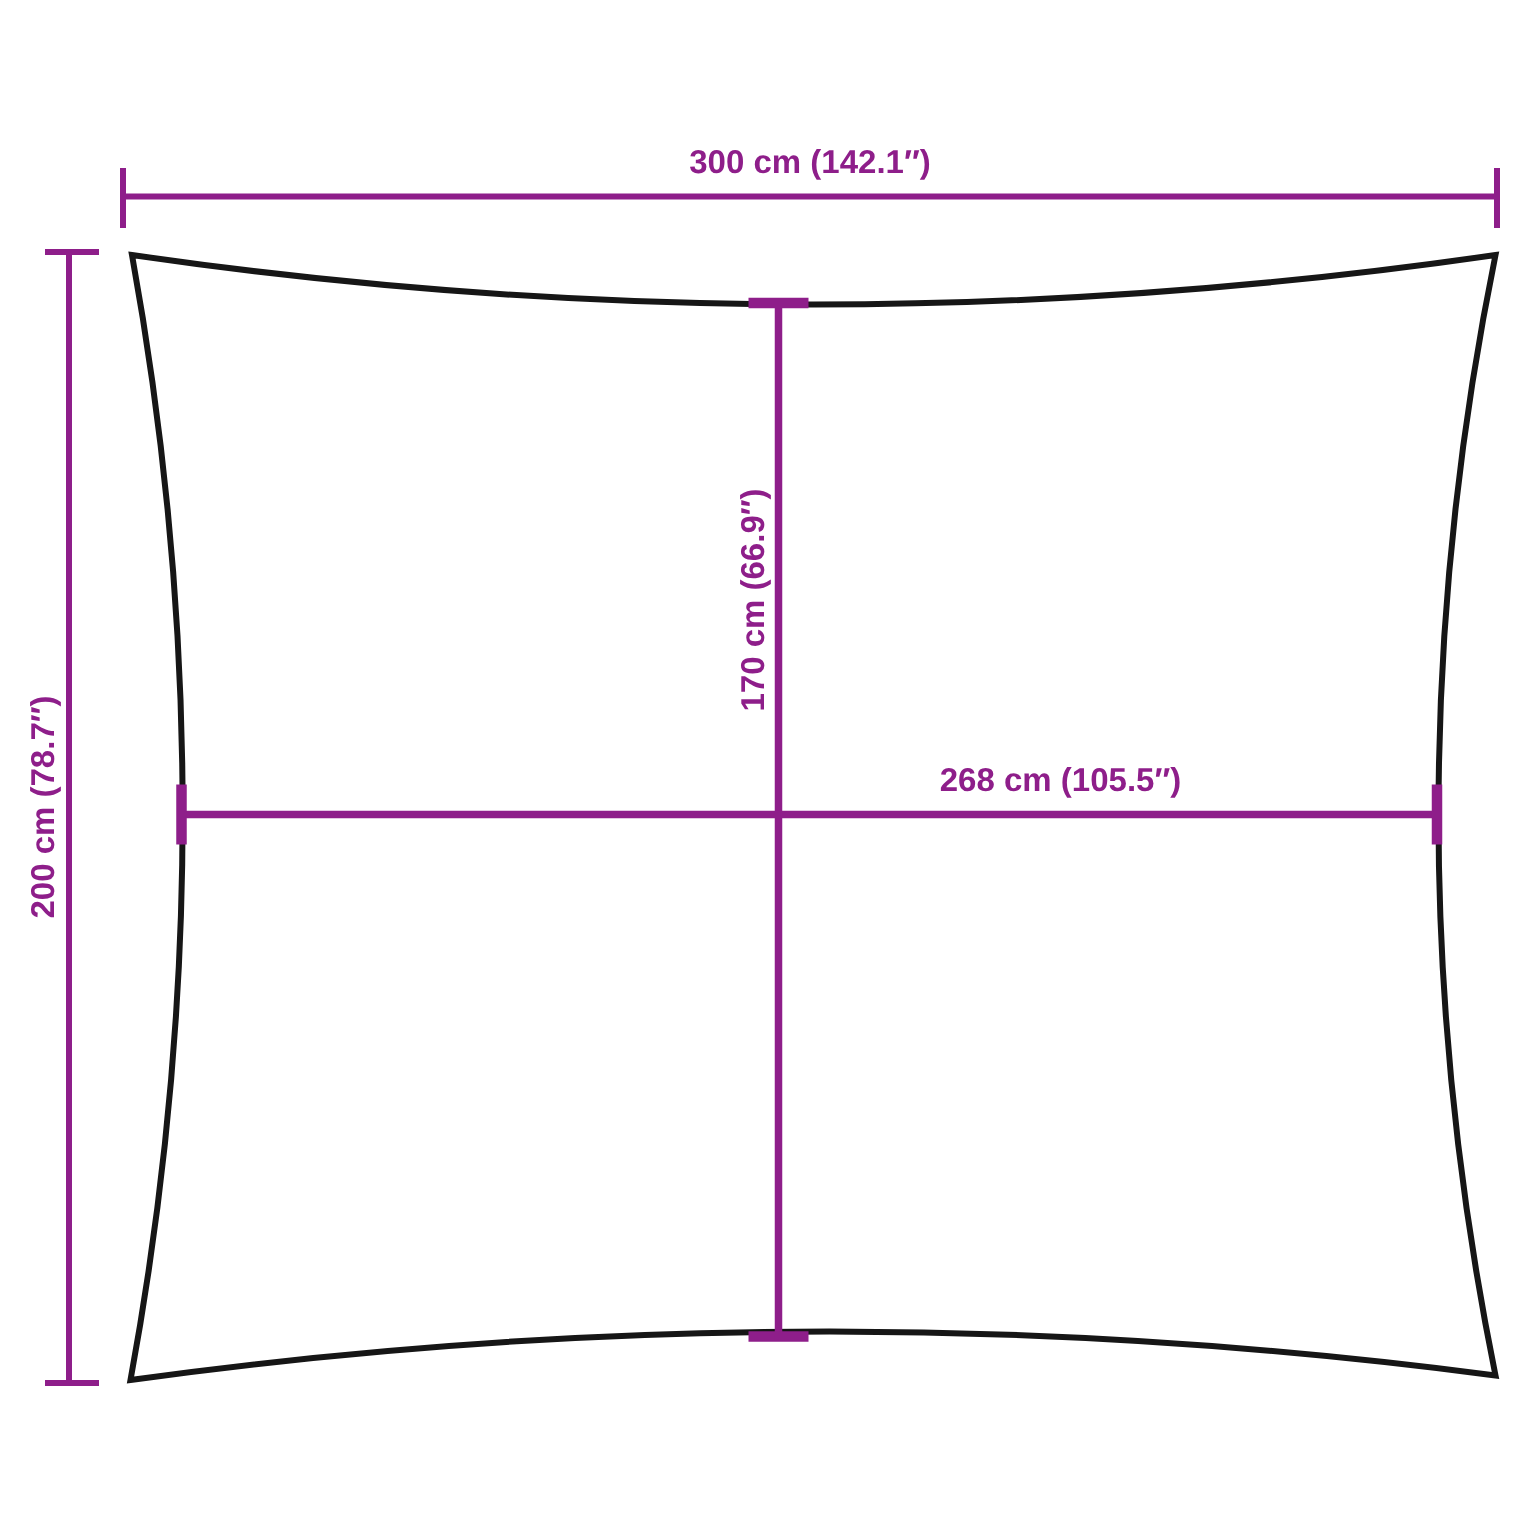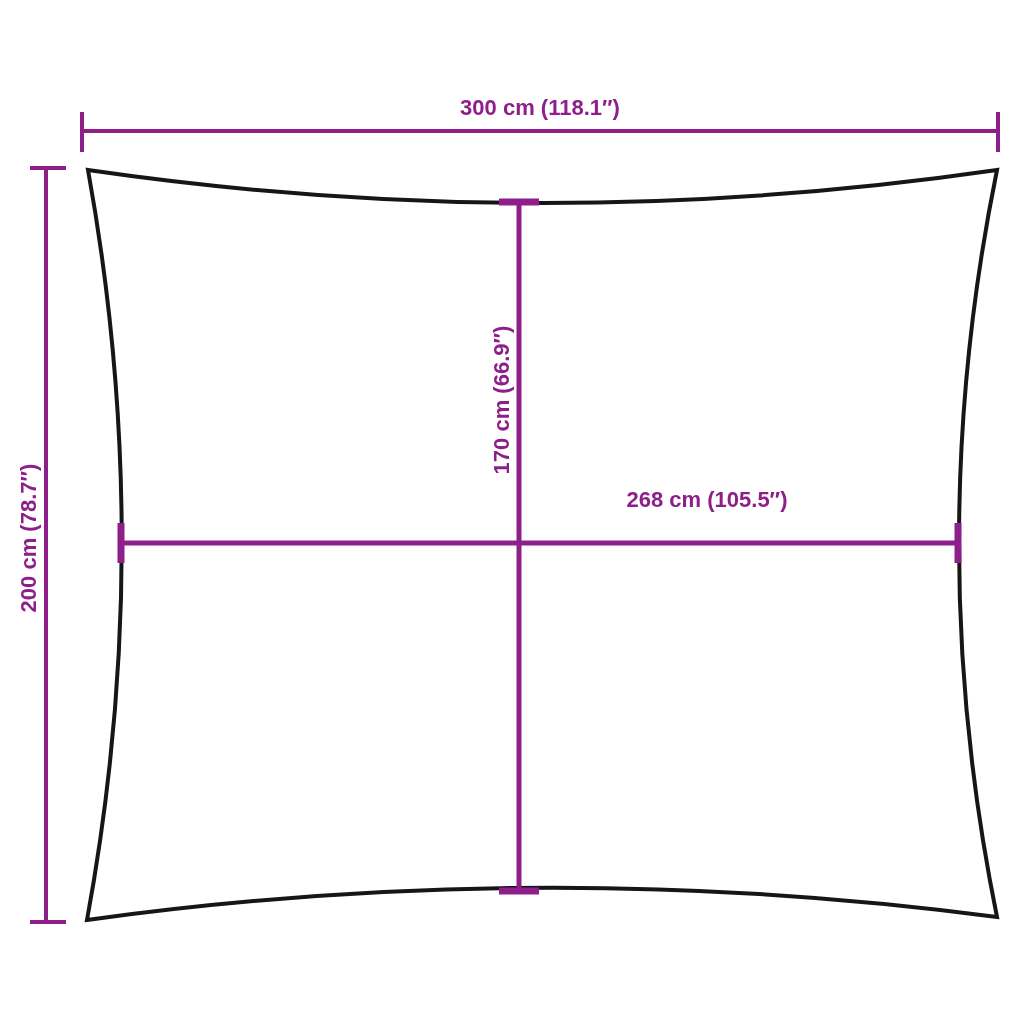--- a/index.html
+++ b/index.html
@@ -58,21 +58,21 @@
     top: 538px;
     transform: translate(-50%, -50%) rotate(-90deg);
   }
   .label-inner-height {
     left: 502px;
     top: 400px;
     transform: translate(-50%, -50%) rotate(-90deg);
   }
   .label-inner-width {
     left: 707px;
-    top: 500px;
+    top: 520px;
     transform: translate(-50%, -50%);
     text-align: center;
   }
 </style>
 </head>
 <body>
 
 <div class="canvas">
 
   <svg class="diagram-svg" viewBox="0 0 1024 1024" xmlns="http://www.w3.org/2000/svg">
@@ -97,21 +97,21 @@
       <line class="tick-thick" x1="499" y1="891" x2="539" y2="891"></line>
     </g>
 
     <g class="dim">
       <line class="main-thick" x1="122" y1="543" x2="959" y2="543"></line>
       <line class="tick-thick" x1="121" y1="523" x2="121" y2="563"></line>
       <line class="tick-thick" x1="958" y1="523" x2="958" y2="563"></line>
     </g>
   </svg>
 
-  <div class="dim-label label-top-width">300 cm (118.1″)</div>
+  <div class="dim-label label-top-width">300 cm (142.1″)</div>
 
   <div class="dim-label label-left-height">200 cm (78.7″)</div>
 
   <div class="dim-label label-inner-height">170 cm (66.9″)</div>
 
   <div class="dim-label label-inner-width">268 cm (105.5″)</div>
 
 </div>
 
 </body></html>

